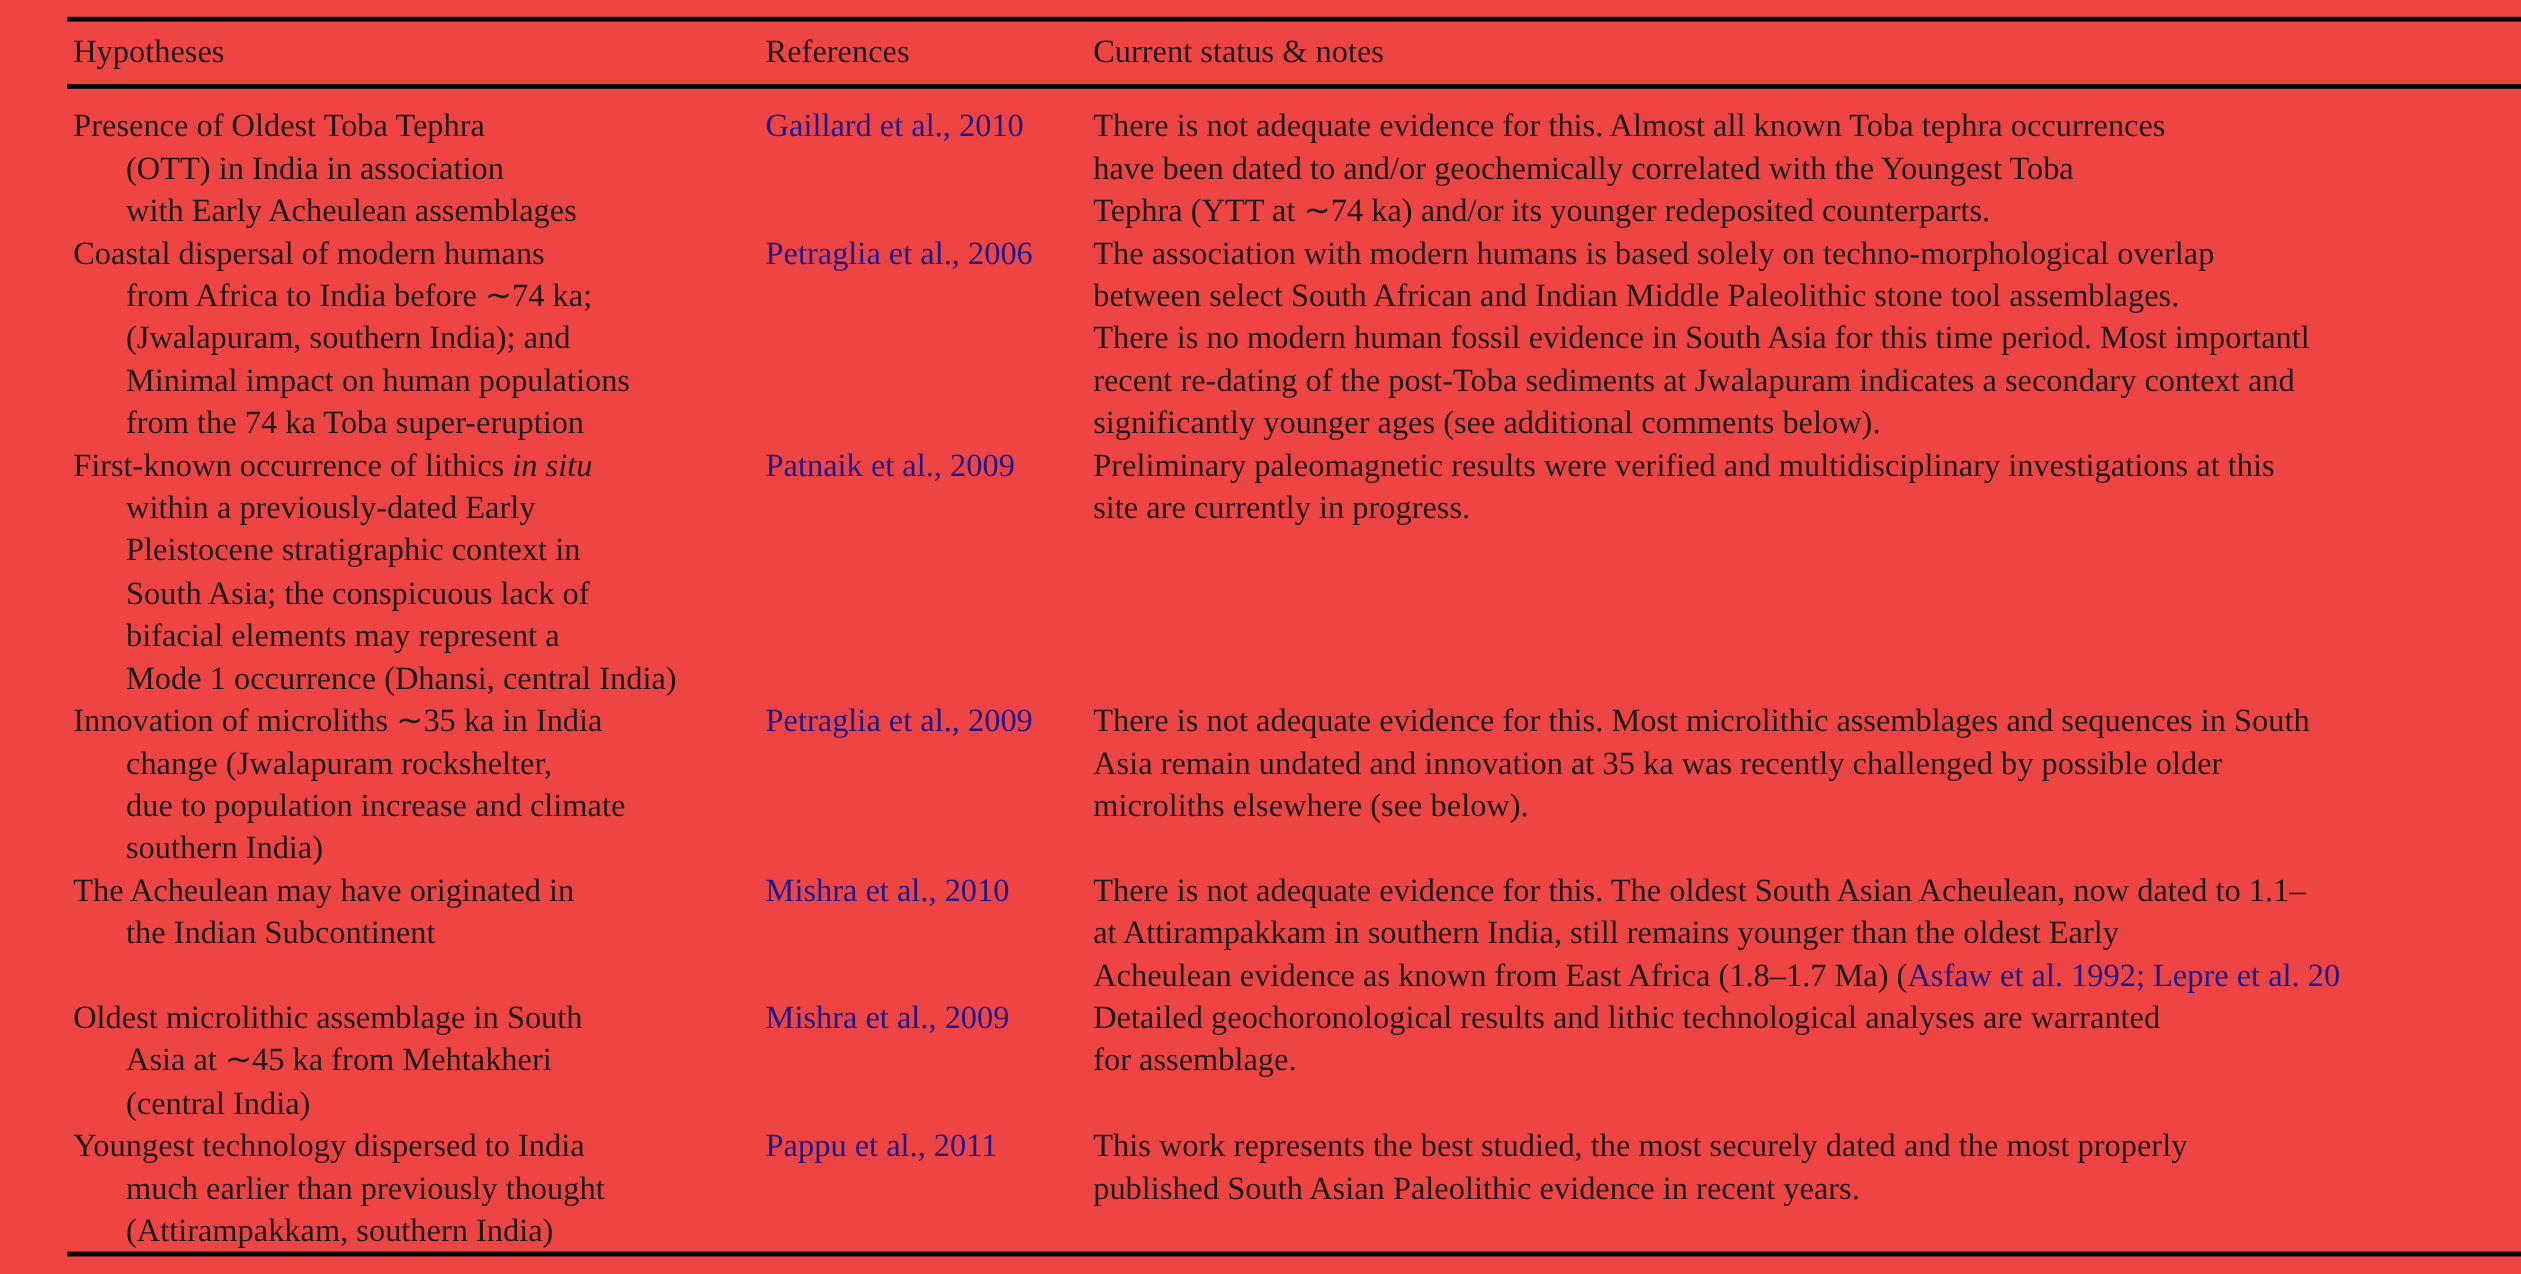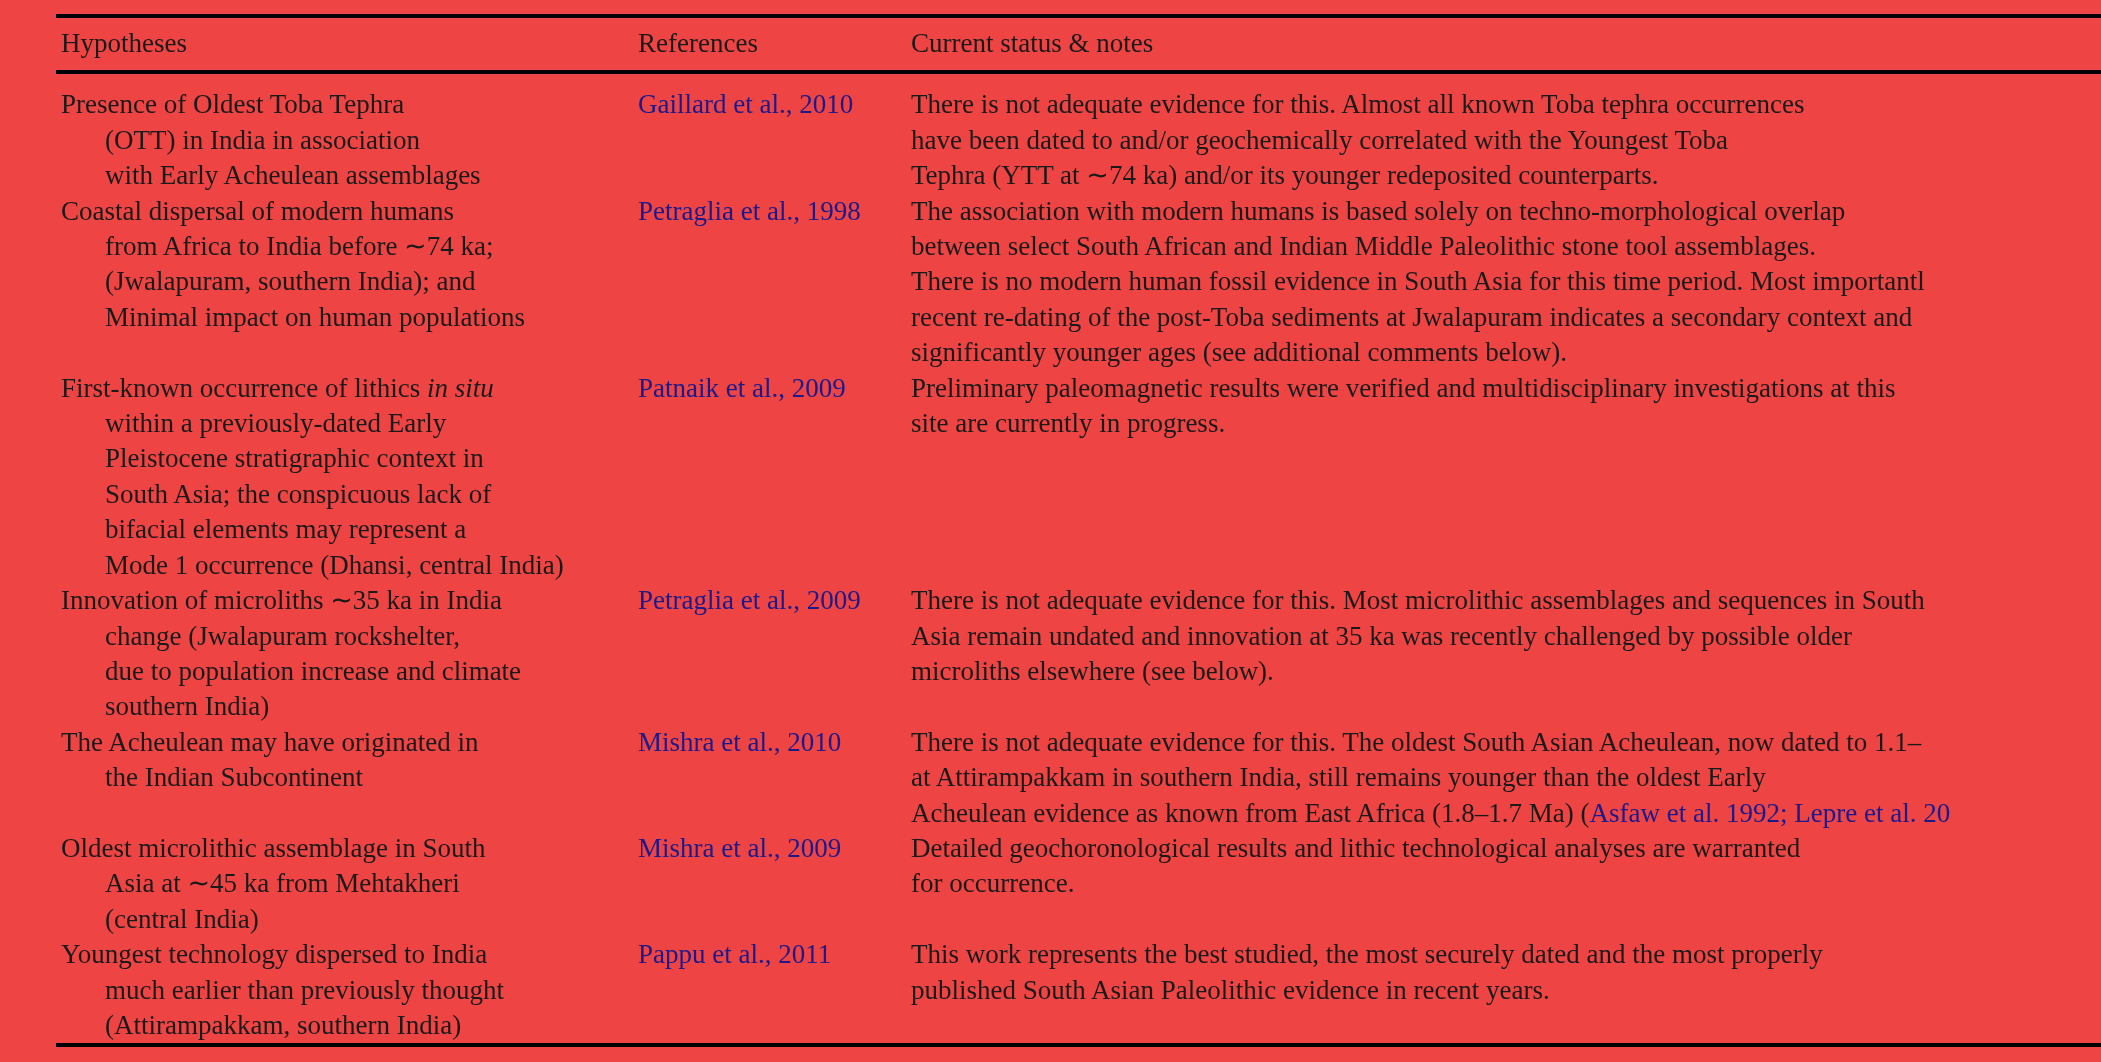--- a/index.html
+++ b/index.html
@@ -53,22 +53,23 @@
             <div class="line">have been dated to and/or geochemically correlated with the Youngest Toba</div>
             <div class="line">Tephra (YTT at ∼74 ka) and/or its younger redeposited counterparts.</div>
           </div>
         </div>
         <div class="grid row">
           <div class="cell">
             <div class="line">Coastal dispersal of modern humans</div>
             <div class="line indent">from Africa to India before ∼74 ka;</div>
             <div class="line indent">(Jwalapuram, southern India); and</div>
             <div class="line indent">Minimal impact on human populations</div>
+            <div class="line indent">from the 74 ka Toba super-eruption</div>
           </div>
-          <div class="cell"><span class="ref-link">Petraglia et al., 1998</span></div>
+          <div class="cell"><span class="ref-link">Petraglia et al., 2006</span></div>
           <div class="cell">
             <div class="line">The association with modern humans is based solely on techno-morphological overlap</div>
             <div class="line">between select South African and Indian Middle Paleolithic stone tool assemblages.</div>
             <div class="line">There is no modern human fossil evidence in South Asia for this time period. Most importantl</div>
             <div class="line">recent re-dating of the post-Toba sediments at Jwalapuram indicates a secondary context and</div>
             <div class="line">significantly younger ages (see additional comments below).</div>
           </div>
         </div>
         <div class="grid row">
           <div class="cell">
@@ -113,21 +114,21 @@
         </div>
         <div class="grid row">
           <div class="cell">
             <div class="line">Oldest microlithic assemblage in South</div>
             <div class="line indent">Asia at ∼45 ka from Mehtakheri</div>
             <div class="line indent">(central India)</div>
           </div>
           <div class="cell"><span class="ref-link">Mishra et al., 2009</span></div>
           <div class="cell">
             <div class="line">Detailed geochoronological results and lithic technological analyses are warranted</div>
-            <div class="line">for occurrence.</div>
+            <div class="line">for assemblage.</div>
           </div>
         </div>
         <div class="grid row">
           <div class="cell">
             <div class="line">Youngest technology dispersed to India</div>
             <div class="line indent">much earlier than previously thought</div>
             <div class="line indent">(Attirampakkam, southern India)</div>
           </div>
           <div class="cell"><span class="ref-link">Pappu et al., 2011</span></div>
           <div class="cell">

